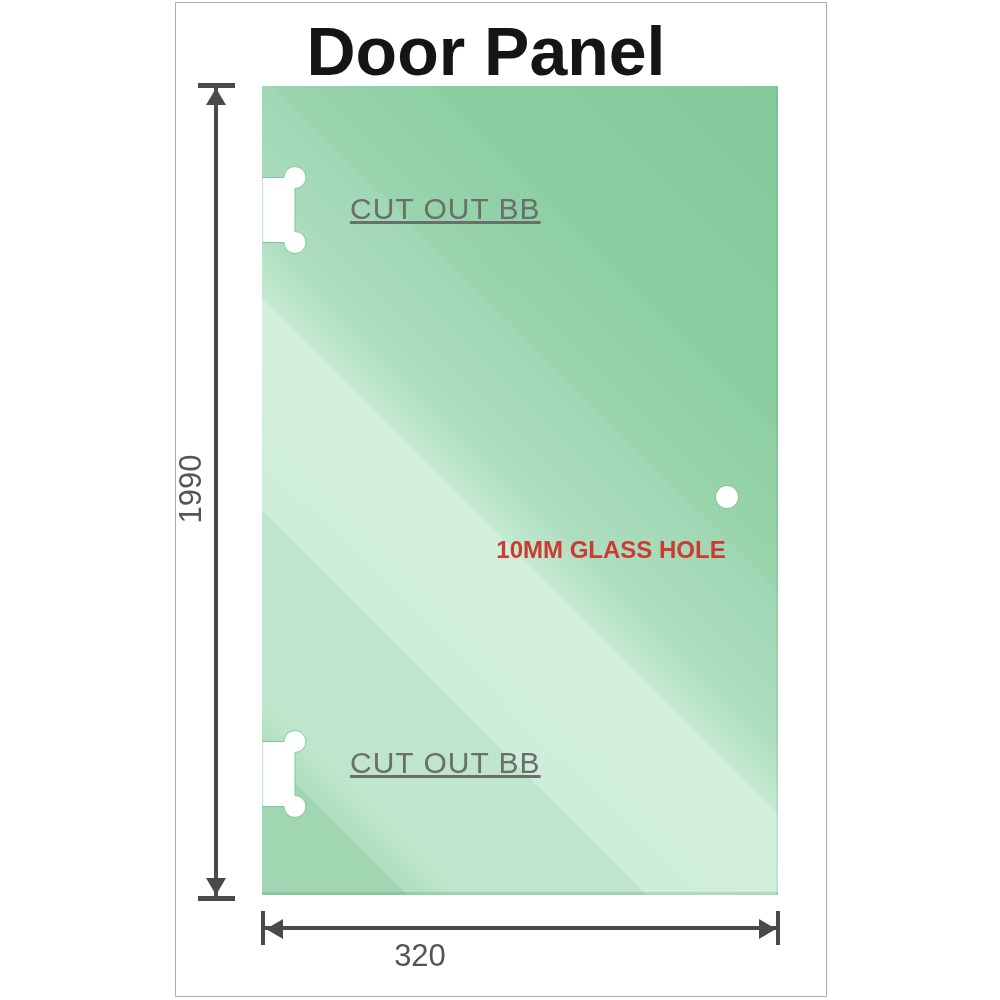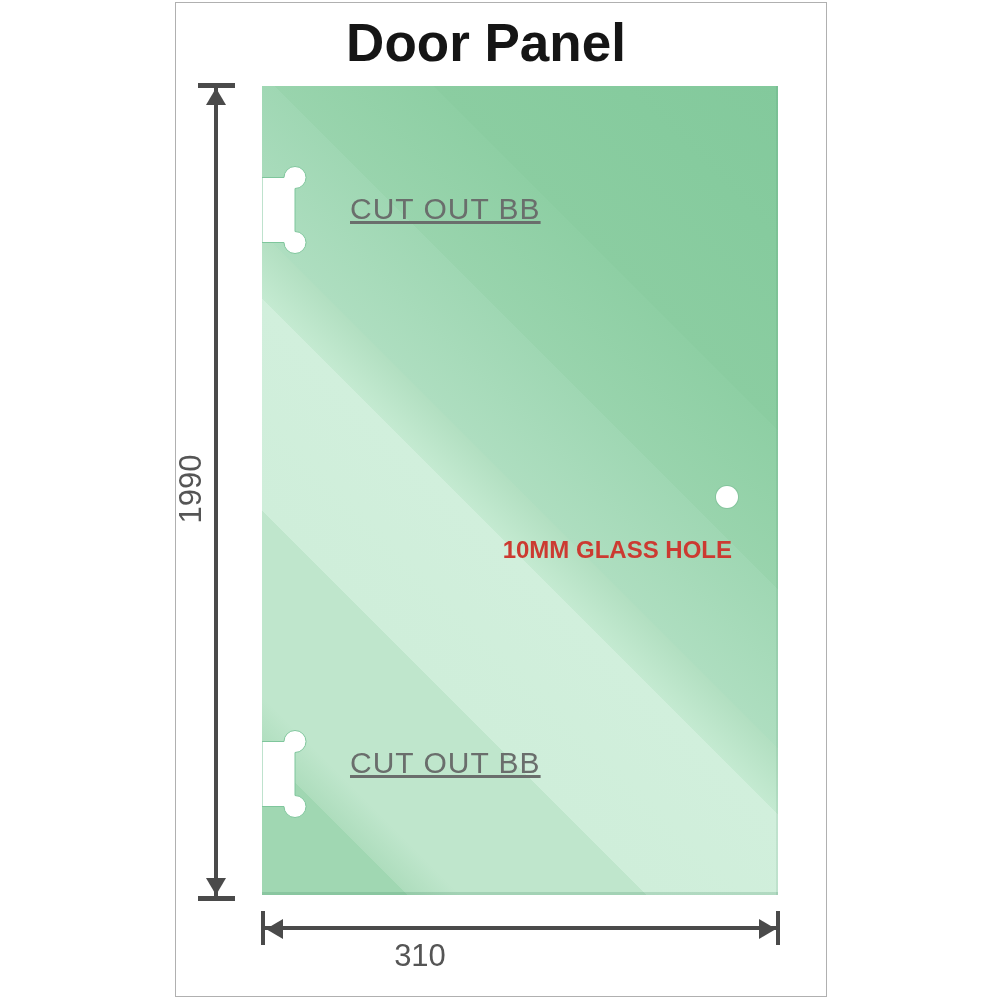--- a/index.html
+++ b/index.html
@@ -6,21 +6,21 @@
   .canvas{
     position:relative;width:1000px;height:1000px;background:#ffffff;overflow:hidden;
     font-family:"Liberation Sans", sans-serif;
   }
   .frame{
     position:absolute;left:175px;top:2px;width:650px;height:993px;
     background:#ffffff;border:1px solid var(--frame_border,#b0b0b0);
   }
   .title{
     position:absolute;left:175px;top:12px;width:622px;
-    text-align:center;font-size:53px;font-weight:700;color:#151515;letter-spacing:0px;
+    text-align:center;font-size:68px;font-weight:700;color:#151515;letter-spacing:0px;
   }
   .glass{
     position:absolute;left:262px;top:86px;width:516px;height:809px;
     background:linear-gradient(45deg,
       #a0d7b2 0%, #a0d7b2 11%,
       #aeddbd 11%, #bfe6cc 15%,
       #bfe6cc 29%, #cfeeda 29%,
       #d1efdc 45%, #c4ead1 45%,
       #b2dfc1 50%, #aedec0 50%,
       #9fd7b3 62%, #99d4ad 62%,
@@ -35,21 +35,21 @@
     position:absolute;left:350px;width:400px;height:38px;line-height:38px;
     font-size:30px;letter-spacing:1px;color:var(--cutout_text,#6a6e6c);text-decoration:underline;
   }
   .cutout-label.top{top:190px;}
   .cutout-label.bottom{top:744px;}
   .hole{
     position:absolute;left:716px;top:486px;width:22px;height:22px;border-radius:50%;
     background:#ffffff;box-shadow:0 0 0 1px rgba(110,180,140,0.45);
   }
   .hole-label{
-    position:absolute;left:490px;top:536px;width:242px;text-align:right;
+    position:absolute;left:490px;top:536px;width:242px;text-align:center;
     font-size:24px;font-weight:600;color:var(--hole_text,#cc3a31);letter-spacing:0px;
     white-space:nowrap;
   }
   
   .dim{position:absolute;background:var(--dimension_line,#4a4a4a);}
   .vline{left:214px;top:86px;width:4px;height:812px;}
   .vcap-top{left:198px;top:83px;width:37px;height:5px;}
   .vcap-bottom{left:198px;top:896px;width:37px;height:5px;}
   .hline{left:264px;top:926px;width:514px;height:4px;}
   .hbar-left{left:261px;top:911px;width:4px;height:34px;}
@@ -99,15 +99,15 @@
   <div class="dim vcap-bottom"></div>
   <div class="arrow up"></div>
   <div class="arrow down"></div>
   <div class="dim-value height">1990</div>
 
   <div class="dim hbar-left"></div>
   <div class="dim hline"></div>
   <div class="dim hbar-right"></div>
   <div class="arrow left"></div>
   <div class="arrow right"></div>
-  <div class="dim-value width">310</div>
+  <div class="dim-value width">320</div>
 
 </div>
 
 </body></html>

